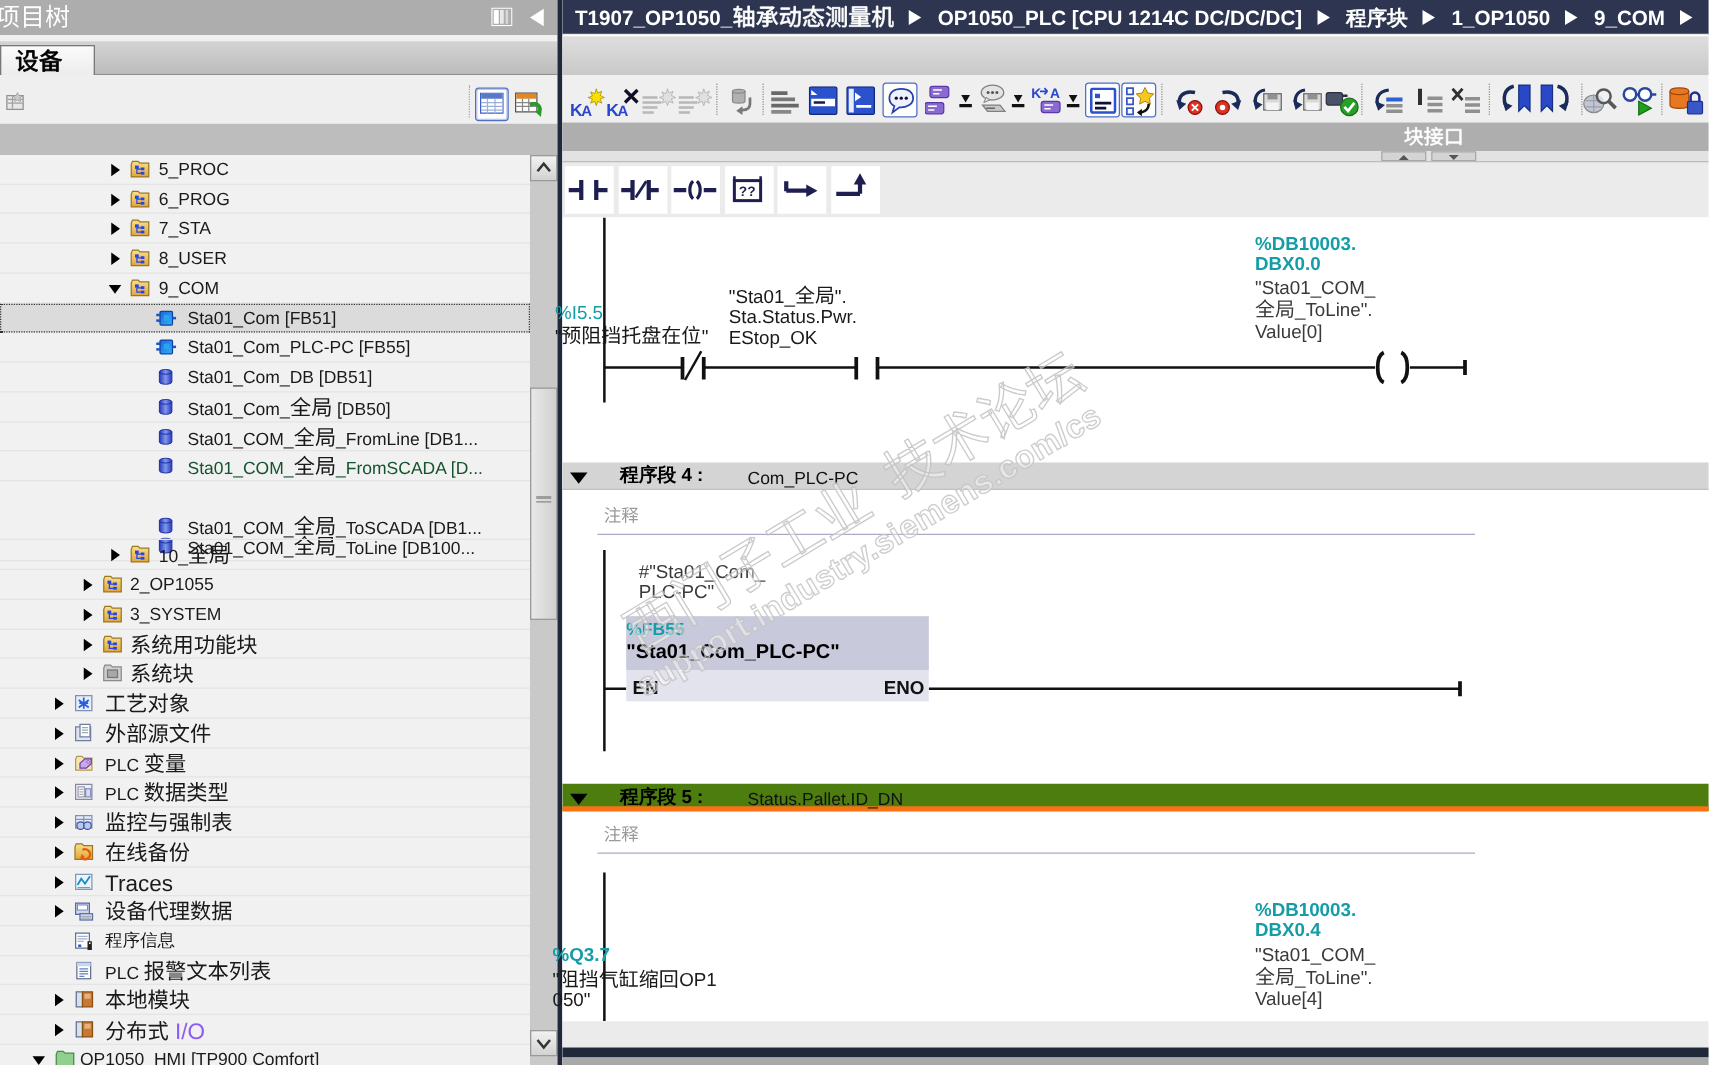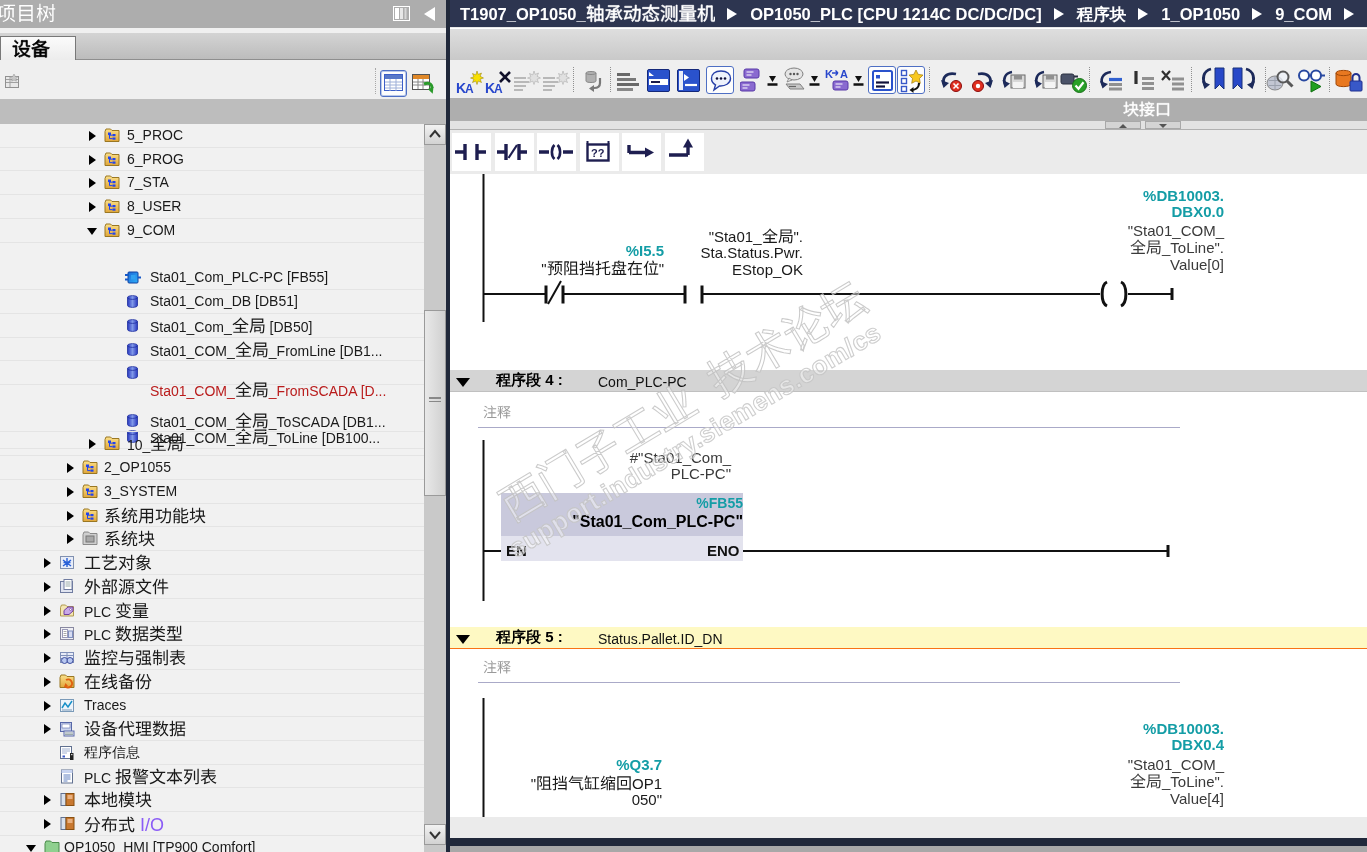--- a/index.html
+++ b/index.html
@@ -1,17 +1,17 @@
 <!DOCTYPE html>
 <html><head><meta charset="utf-8"><style>
 *{margin:0;padding:0;box-sizing:border-box}
 body{width:1367px;height:852px;position:relative;overflow:hidden;background:#fff;
   font-family:"Liberation Sans",sans-serif;-webkit-font-smoothing:antialiased}
 .ab{position:absolute}
-.ctr{text-align:right}
+.ctr{text-align:left}
 svg{display:inline-block}
 </style></head><body>
 <svg width="0" height="0" style="position:absolute">
     <defs>
       <linearGradient id="gf" x1="0" y1="0" x2="0" y2="1">
         <stop offset="0" stop-color="#fbe08a"></stop>
         <stop offset="1" stop-color="#e0a63a"></stop>
       </linearGradient>
       <linearGradient id="gb" x1="0" y1="0" x2="1" y2="1">
         <stop offset="0" stop-color="#1868d8"></stop>
@@ -195,20 +195,30 @@
         <div class="ab" style="left:87px;top:9px;width:0;height:0;border-left:5px solid transparent;border-right:5px solid transparent;border-top:7px solid #000"></div>
         <svg class="ab" style="left:104px;top:3px" width="17" height="17" viewBox="0 0 17 17">
           <path d="M1 4.5 L1 14.5 L15 14.5 L15 3.5 L8 3.5 L6.5 2 L2 2 Z" fill="url(#gf)" stroke="#9a7722" stroke-width="1"></path>
           <rect x="4" y="5.5" width="3" height="2.6" fill="#2244ee"></rect>
           <rect x="8.5" y="7" width="3" height="2.2" fill="#2244ee"></rect>
           <rect x="8.5" y="10.5" width="3" height="2.2" fill="#2244ee"></rect>
           <path d="M5.5 8v3.6h3M5.5 8.2h3" stroke="#2244ee" fill="none"></path>
         </svg>
         <div class="ab" style="left:127px;top:3px;white-space:nowrap;font-size:14px;color:#1a1a1a">9_COM</div>
       </div>
+      <div class="ab" style="left:0;top:119px;width:424px;height:23px;border-bottom:1px solid #e4e4e4;background:#dbdbdb;outline:1px dotted #333;outline-offset:-1px;">
+        <svg class="ab" style="left:124px;top:3px" width="17" height="17" viewBox="0 0 17 17">
+          <rect x="4" y="3" width="10" height="11" rx="1" fill="url(#gb)" stroke="#1040a0"></rect>
+          <rect x="1" y="5" width="3" height="2" fill="#1558c8"></rect>
+          <rect x="1" y="9.5" width="3" height="2" fill="#1558c8"></rect>
+          <rect x="14" y="7.5" width="3" height="2" fill="#1558c8"></rect>
+          <rect x="7" y="6" width="4.5" height="4.5" fill="#30a0f0"></rect>
+        </svg>
+        <div class="ab" style="left:150px;top:3px;white-space:nowrap;font-size:14px;color:#1a1a1a">Sta01_Com [FB51]</div>
+      </div>
       <div class="ab" style="left:0;top:142px;width:424px;height:24px;border-bottom:1px solid #e4e4e4;">
         <svg class="ab" style="left:124px;top:3px" width="17" height="17" viewBox="0 0 17 17">
           <rect x="4" y="3" width="10" height="11" rx="1" fill="url(#gb)" stroke="#1040a0"></rect>
           <rect x="1" y="5" width="3" height="2" fill="#1558c8"></rect>
           <rect x="1" y="9.5" width="3" height="2" fill="#1558c8"></rect>
           <rect x="14" y="7.5" width="3" height="2" fill="#1558c8"></rect>
           <rect x="7" y="6" width="4.5" height="4.5" fill="#30a0f0"></rect>
         </svg>
         <div class="ab" style="left:150px;top:3px;white-space:nowrap;font-size:14px;color:#1a1a1a">Sta01_Com_PLC-PC [FB55]</div>
       </div>
@@ -237,21 +247,21 @@
         <div class="ab" style="left:150px;top:3px;white-space:nowrap;font-size:14px;color:#1a1a1a">Sta01_COM_<svg style="width:34px;height:17px;vertical-align:-2.04px" viewBox="0 -176 400 200" fill="#1a1a1a">
             <use href="#g5168" x="0"></use>
             <use href="#g5c40" x="200"></use>
           </svg>_FromLine [DB1...</div>
       </div>
       <div class="ab" style="left:0;top:237px;width:424px;height:24px;border-bottom:1px solid #e4e4e4;">
         <svg class="ab" style="left:124px;top:3px" width="17" height="17" viewBox="0 0 17 17">
           <path d="M3.5 4.5 C3.5 2 13.5 2 13.5 4.5 L13.5 12.5 C13.5 15 3.5 15 3.5 12.5 Z" fill="url(#gc)" stroke="#2030a0" stroke-width=".8"></path>
           <path d="M3.5 4.5 C3.5 7 13.5 7 13.5 4.5" fill="none" stroke="#2030a0" stroke-width=".8"></path>
         </svg>
-        <div class="ab" style="left:150px;top:20px;white-space:nowrap;font-size:14px;color:#b91c1c">Sta01_COM_<svg style="width:34px;height:17px;vertical-align:-2.04px" viewBox="0 -176 400 200" fill="#1a1a1a">
+        <div class="ab" style="left:150px;top:3px;white-space:nowrap;font-size:14px;color:#14532d">Sta01_COM_<svg style="width:34px;height:17px;vertical-align:-2.04px" viewBox="0 -176 400 200" fill="#1a1a1a">
             <use href="#g5168" x="0"></use>
             <use href="#g5c40" x="200"></use>
           </svg>_FromSCADA [D...</div>
       </div>
       <div class="ab" style="left:0;top:261px;width:424px;height:24px;border-bottom:1px solid #e4e4e4;margin-top:40px;">
         <svg class="ab" style="left:124px;top:3px" width="17" height="17" viewBox="0 0 17 17">
           <path d="M3.5 4.5 C3.5 2 13.5 2 13.5 4.5 L13.5 12.5 C13.5 15 3.5 15 3.5 12.5 Z" fill="url(#gc)" stroke="#2030a0" stroke-width=".8"></path>
           <path d="M3.5 4.5 C3.5 7 13.5 7 13.5 4.5" fill="none" stroke="#2030a0" stroke-width=".8"></path>
         </svg>
         <div class="ab" style="left:150px;top:3px;white-space:nowrap;font-size:14px;color:#1a1a1a">Sta01_COM_<svg style="width:34px;height:17px;vertical-align:-2.04px" viewBox="0 -176 400 200" fill="#1a1a1a">
@@ -422,21 +432,21 @@
             <use href="#g4efd" x="600"></use>
           </svg></div>
       </div>
       <div class="ab" style="left:0;top:570px;width:424px;height:23px;border-bottom:1px solid #e4e4e4;">
         <div class="ab" style="left:44px;top:7px;width:0;height:0;border-top:5px solid transparent;border-bottom:5px solid transparent;border-left:7px solid #000"></div>
         <svg class="ab" style="left:59px;top:3px" width="17" height="17" viewBox="0 0 17 17">
           <rect x="1.5" y="2.5" width="13" height="12" fill="#eef4fa" stroke="#7a9ab8"></rect>
           <path d="M3 11 L6 6 L9 10 L13 4" stroke="#1890c8" stroke-width="1.5" fill="none"></path>
           <path d="M3 13h10" stroke="#7a9ab8"></path>
         </svg>
-        <div class="ab" style="left:84px;top:3px;white-space:nowrap;font-size:14px;color:#1a1a1a">Traces</div>
+        <div class="ab" style="left:84px;top:3px;white-space:nowrap;font-size:18px;color:#1a1a1a">Traces</div>
       </div>
       <div class="ab" style="left:0;top:593px;width:424px;height:24px;border-bottom:1px solid #e4e4e4;">
         <div class="ab" style="left:44px;top:7px;width:0;height:0;border-top:5px solid transparent;border-bottom:5px solid transparent;border-left:7px solid #000"></div>
         <svg class="ab" style="left:59px;top:3px" width="17" height="17" viewBox="0 0 17 17">
           <rect x="1.5" y="2.5" width="11" height="9" fill="#cdd6ee" stroke="#5868a8"></rect>
           <rect x="3" y="4" width="8" height="4" fill="#fff" stroke="#5868a8" stroke-width=".6"></rect>
           <rect x="5" y="11" width="10" height="5" fill="#e8e8f0" stroke="#5868a8"></rect>
           <path d="M6 13h8M6 14.5h8" stroke="#9aa" fill="none"></path>
         </svg>
         <div class="ab" style="left:84px;top:3px;white-space:nowrap;font-size:14px;color:#1a1a1a"><svg style="width:102px;height:17px;vertical-align:-2.04px" viewBox="0 -176 1200 200" fill="#1a1a1a">
@@ -774,21 +784,21 @@
         <path d="M33.5 0V148" stroke="#111" stroke-width="2"></path>
         <path d="M33.5 120H96M113 120H235M252 120H650M678 120H722" stroke="#111" stroke-width="2"></path>
         <path d="M96 111.5v18M113 111.5v18" stroke="#111" stroke-width="3"></path>
         <path d="M98 130 L111 107" stroke="#111" stroke-width="2"></path>
         <path d="M235 111.5v18M252 111.5v18" stroke="#111" stroke-width="3"></path>
         <path d="M657 108c-6.5 3-6.5 21 0 24" stroke="#111" stroke-width="3" fill="none"></path>
         <path d="M671 108c6.5 3 6.5 21 0 24" stroke="#111" stroke-width="3" fill="none"></path>
         <path d="M722 114v12" stroke="#111" stroke-width="3"></path>
       </svg>
       <div class="ab ctr" style="left:-6px;top:69px;width:220px;font-size:15px">
-        <div style="line-height:16.2px;font-weight:bold;color:#149da6">%I5.5</div>
+        <div style="line-height:16.2px;font-weight:normal;color:#149da6">%I5.5</div>
       </div>
       <div class="ab ctr" style="left:-6px;top:86px;width:220px;font-size:15px">
         <div style="line-height:16.2px;color:#1a1a1a">"<svg style="width:112px;height:16px;vertical-align:-1.92px" viewBox="0 -176 1400 200" fill="#1a1a1a">
             <use href="#g9884" x="0"></use>
             <use href="#g963b" x="200"></use>
             <use href="#g6321" x="400"></use>
             <use href="#g6258" x="600"></use>
             <use href="#g76d8" x="800"></use>
             <use href="#g5728" x="1000"></use>
             <use href="#g4f4d" x="1200"></use>
@@ -834,21 +844,21 @@
         <div style="line-height:16px">#"Sta01_Com_</div>
         <div style="line-height:16px">PLC-PC"</div>
       </div>
       <div class="ab" style="left:51px;top:319px;width:242px;height:68px;background:#e3e3ee">
         <div style="height:43px;background:#c9c9dc"></div>
       </div>
       <div class="ab ctr" style="left:51px;top:321px;width:242px;font-size:14px;font-weight:bold;color:#149da6">%FB55</div>
       <div class="ab ctr" style="left:51px;top:339px;width:242px;font-size:16px;font-weight:bold;color:#000">"Sta01_Com_PLC-PC"</div>
       <div class="ab" style="left:56px;top:368px;font-size:15px;font-weight:bold;color:#111">EN</div>
       <div class="ab" style="left:257px;top:368px;font-size:15px;font-weight:bold;color:#111">ENO</div>
-      <div class="ab" style="left:0;top:453px;width:917px;height:22px;background:#fef9c3;border-bottom:1px solid #f97316">
+      <div class="ab" style="left:0;top:453px;width:917px;height:22px;background:#4d7c0f;border-bottom:4px solid #f97316">
         <div class="ab" style="left:6px;top:8px;width:0;height:0;border-left:7px solid transparent;border-right:7px solid transparent;border-top:9px solid #000"></div>
         <div class="ab" style="left:46px;top:1px;white-space:nowrap;font-size:15px;font-weight:bold;color:#000">程序段 5 :</div>
         <div class="ab" style="left:148px;top:4px;font-size:14px;color:#111">Status.Pallet.ID_DN</div>
       </div>
       <div class="ab" style="left:33px;top:486px;font-size:13px;color:#9a9a9a"><svg style="width:28px;height:14px;vertical-align:-1.68px" viewBox="0 -176 400 200" fill="#9a9a9a">
           <use href="#g6ce8" x="0"></use>
           <use href="#g91ca" x="200"></use>
         </svg></div>
       <div class="ab" style="left:28px;top:508px;width:702px;border-top:1px solid #aaaac8"></div>
       <svg class="ab" style="left:0;top:520px" width="60" height="123" viewBox="0 0 60 123">

